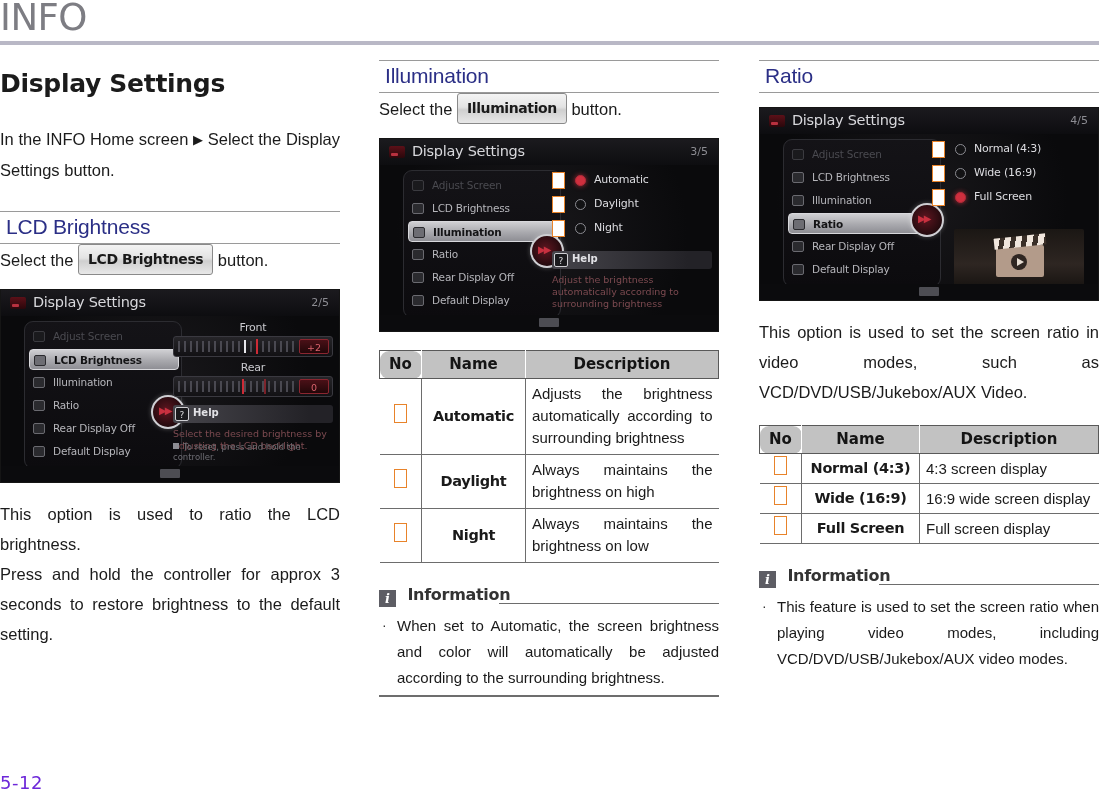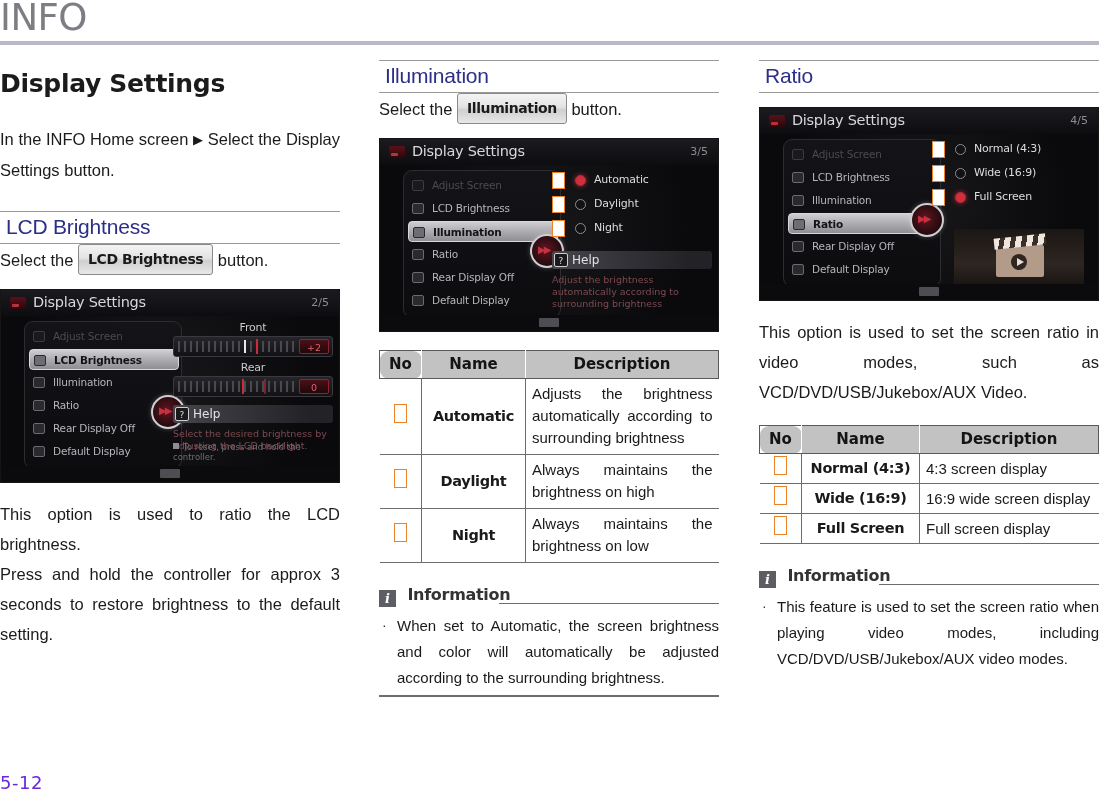--- a/index.html
+++ b/index.html
@@ -177,22 +177,22 @@
     position: relative; margin-top: 8px; height: 18px;
     background: linear-gradient(to right,#46454b,#232227 85%);
     border-radius: 3px;
   }
   .help-badge{
     position:absolute;left:2px;top:2px;width:14px;height:14px;
     border:1px solid #cfcfd3;border-radius:2px;background:#1a1a1d;
     color:#dcdce0;font-size:9px;text-align:center;line-height:14px;
     font-family:"DejaVu Sans", sans-serif;
   }
-  .help-label{position:absolute;left:20px;top:2px;font-size:12px;color:#e2e2e6;
-    font-family:"DejaVu Sans", sans-serif;}
+  .help-label{position:absolute;left:20px;top:2px;font-size:10px;color:#e2e2e6;
+    font-family:"DejaVu Sans", sans-serif;font-weight:bold;}
   .help-text{
     margin-top:5px;font-size:9.5px;line-height:12px;color:#7c4a50;
     font-family:"DejaVu Sans", sans-serif;
   }
   .reset-row{
     position:absolute;left:0;right:0;bottom:4px;font-size:8.5px;color:#6e6e74;
     font-family:"DejaVu Sans", sans-serif;
   }
   .reset-row .sq{display:inline-block;width:6px;height:6px;background:#8d8d93;
     margin-right:4px;vertical-align:1px;}

